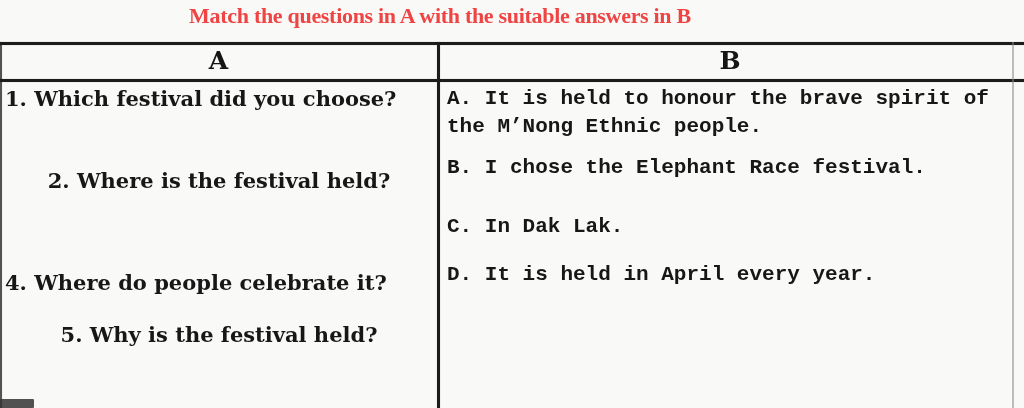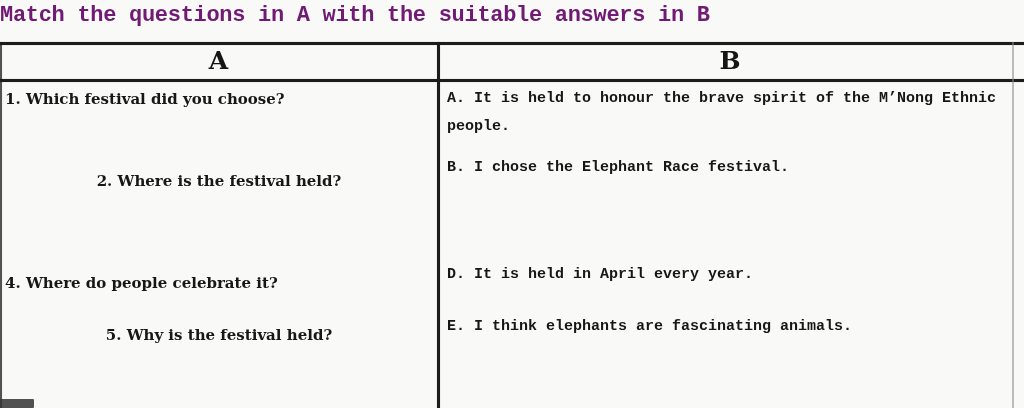--- a/index.html
+++ b/index.html
@@ -12,25 +12,26 @@
     height: 408px;
     background: #f9f9f7;
     overflow: hidden;
     color: #1b1b1b;
   }
   .exercise-title {
     position: absolute;
     top: 3px;
     left: 0;
     width: 880px;            
-    font-family: Liberation Mono, monospace;
+    text-align: center;
+    font-family: Liberation Serif, serif;
     font-weight: 700;
     font-size: 22px;
     letter-spacing: -0.3px;
-    color: #701a75;
+    color: #ef4444;
     white-space: nowrap;
   }
   
   .rule {
     position: absolute;
     background: #1c1c1c;
     box-shadow: 0 0 1px rgba(0,0,0,0.45);
   }
   .rule-top      { left: 0; top: 42px;  width: 1024px; height: 3px; }
   .rule-header   { left: 0; top: 79px;  width: 1024px; height: 3px; }
@@ -48,21 +49,21 @@
     font-size: 25px;
     color: #161616;
   }
   .col-header-a { left: 0;     width: 437px; }
   .col-header-b { left: 440px; width: 580px; }
 
   .cell-text {
     position: absolute;
     font-family: "DejaVu Serif", serif;
     font-weight: 600;
-    font-size: 15px;
+    font-size: 21px;
     line-height: 28px;
     color: #171717;
   }
   .q { left: 5px;  width: 428px; }
   .a { left: 447px; width: 572px; font-family: Liberation Mono, monospace; }
 
   .q1 { top: 85px; }
   .q2 { top: 167px; text-align: center; }
   .q3 { top: 219px; }
   .q4 { top: 269px; }
@@ -102,18 +103,18 @@
 
   <div class="col-header col-header-b">B</div>
 
   <div class="cell-text q q1">1. Which festival did you choose?</div>
   <div class="cell-text q q2">2. Where is the festival held?</div>
   <div class="cell-text q q4">4. Where do people celebrate it?</div>
   <div class="cell-text q q5">5. Why is the festival held?</div>
 
   <div class="cell-text a aA">A. It is held to honour the brave spirit of the M’Nong Ethnic people.</div>
   <div class="cell-text a aB">B. I chose the Elephant Race festival.</div>
+  <div class="cell-text a aC">C. In Dak Lak.</div>
   <div class="cell-text a aD">D. It is held in April every year.</div>
-  <div class="cell-text a aE">E. I think elephants are fascinating animals.</div>
 
   <div class="scan-artifact"></div>
 
 </div>
 
 </body></html>

